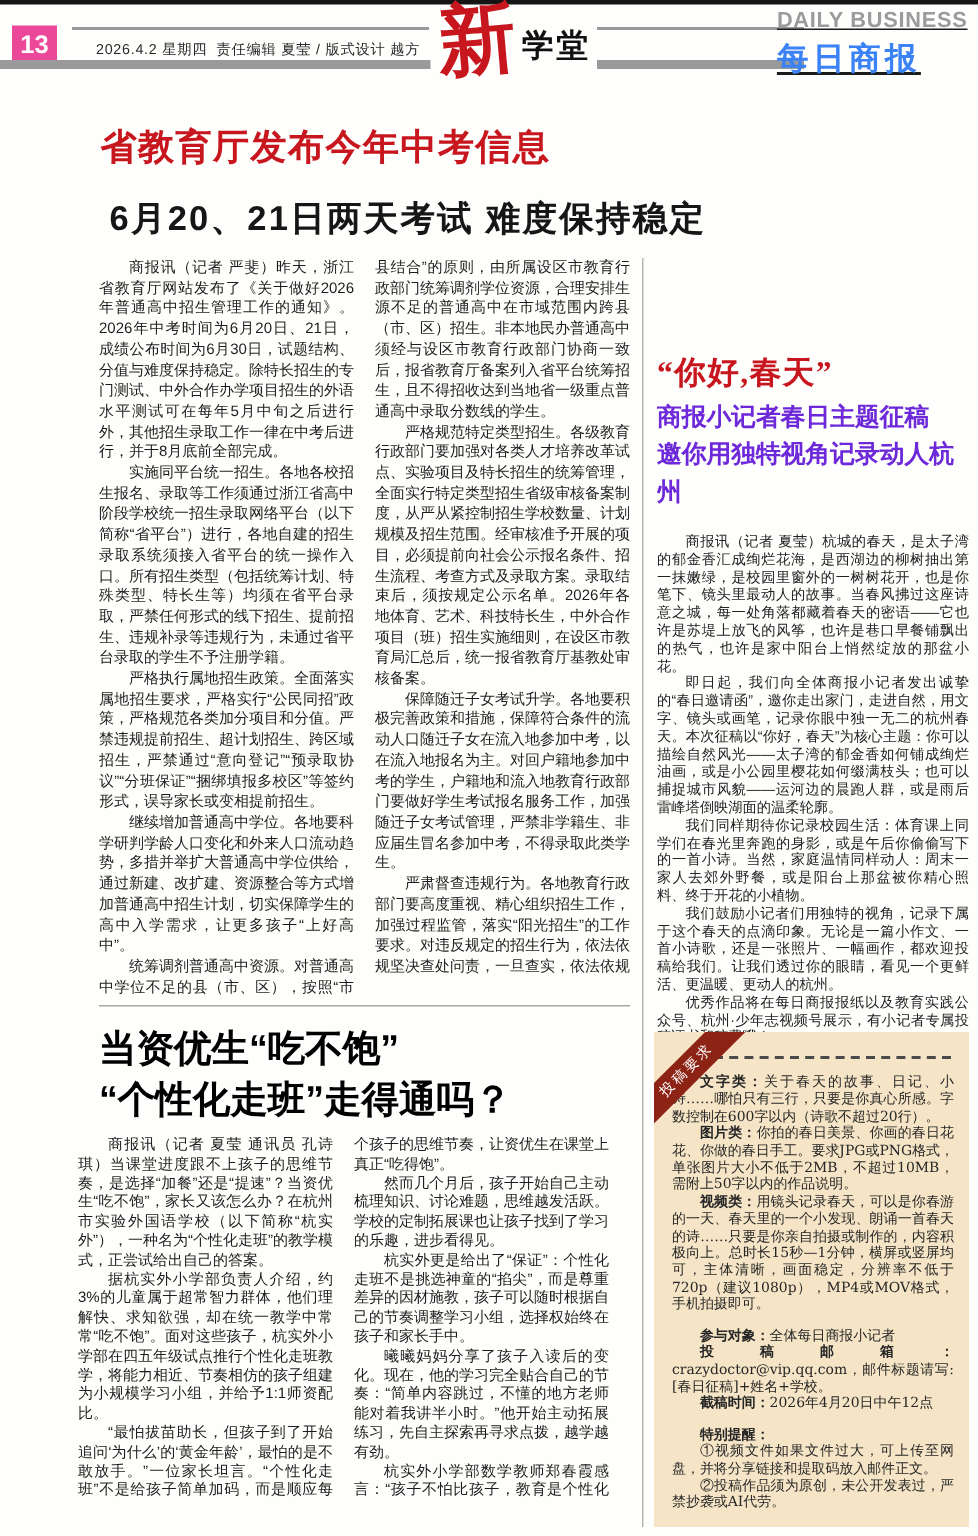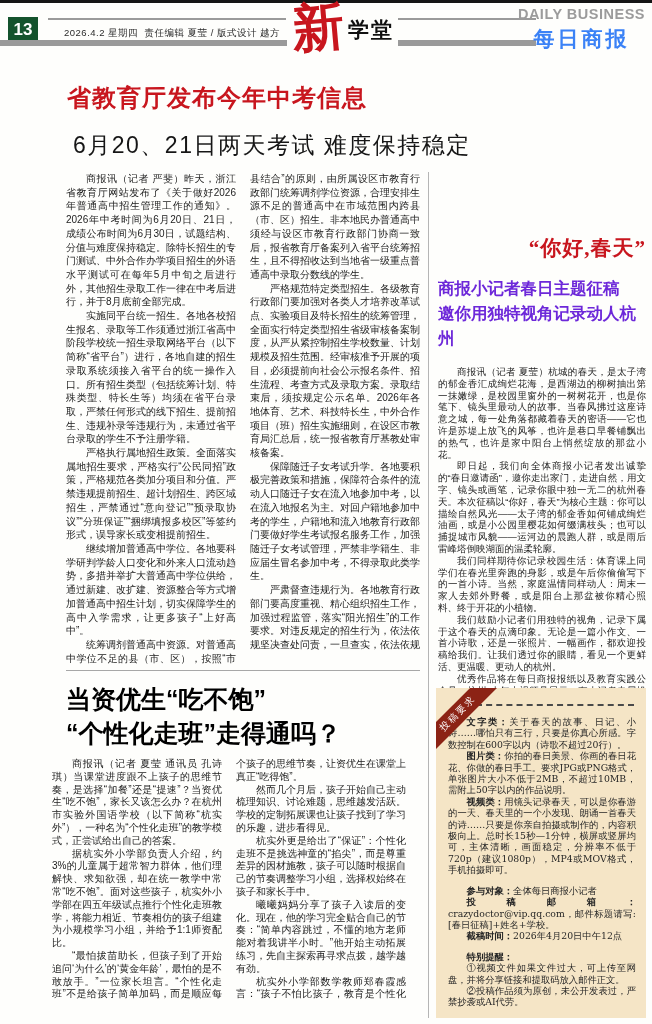--- a/index.html
+++ b/index.html
@@ -1,57 +1,57 @@
 <!DOCTYPE html>
 <html><head>
 <meta charset="utf-8">
 <style>
   html,body{margin:0;padding:0;}
   body{width:652px;height:1024px;position:relative;background:#fefefc;
        font-family:"Liberation Sans",sans-serif;color:#1c1c1c;overflow:hidden;}
 
   
   .topline{position:absolute;top:0;left:0;width:652px;height:3px;background:#151515;}
-  .pgnum{position:absolute;left:8px;top:17px;width:30px;height:26px;background:#14532d;
+  .pgnum{position:absolute;left:8px;top:17px;width:30px;height:26px;background:#ec4899;
          color:#fff;font-size:17px;font-weight:bold;display:flex;align-items:center;justify-content:center;}
   .dateline{position:absolute;left:64px;top:27px;font-size:9.5px;font-weight:normal;color:#2a2a2a;letter-spacing:.5px;}
   .thinrule-l{position:absolute;left:48px;top:18px;width:238px;height:2px;background:#9a9a9a;}
   .thickrule-l{position:absolute;left:0px;top:40px;width:287px;height:6px;background:#9a9a9a;}
   .thinrule-r{position:absolute;left:398px;top:18px;width:138px;height:2px;background:#9a9a9a;}
   .thickrule-r{position:absolute;left:398px;top:40px;width:138px;height:6px;background:#9a9a9a;}
   .logo{position:absolute;left:292px;top:2px;display:flex;align-items:flex-end;}
   .logo-xin{font-family:"DejaVu Serif",serif;font-size:52px;line-height:50px;font-weight:bold;
             color:#c8161e;transform:rotate(-5deg);display:inline-block;}
   .logo-sub{font-size:21px;font-weight:900;color:#111;margin:0 0 8px 4px;letter-spacing:2px;}
-  .masthead{position:absolute;right:7px;top:6px;text-align:center;}
+  .masthead{position:absolute;right:7px;top:6px;text-align:left;text-decoration:underline;}
   .mast-en{font-size:14.5px;font-weight:bold;color:#9b9b9b;letter-spacing:.5px;}
   .mast-cn{font-size:21px;font-weight:900;color:#3b82f6;letter-spacing:3px;margin-top:3px;}
 
   
   .headline{position:absolute;left:67px;top:82px;font-size:24px;font-weight:900;color:#c8161e;
             letter-spacing:1px;white-space:nowrap;}
-  .subhead{position:absolute;left:73px;top:130px;font-size:23px;font-weight:400;color:#161616;
+  .subhead{position:absolute;left:73px;top:130px;font-size:23px;font-weight:700;color:#161616;
            letter-spacing:1.5px;white-space:nowrap;text-align:center;}
   .main-body{position:absolute;left:66px;top:172px;width:354px;height:494px;overflow:hidden;
              column-count:2;column-gap:14px;font-size:10px;line-height:13.7px;text-align:justify;}
   .main-body p{margin:0;text-indent:2em;}
 
   .h-divider{position:absolute;left:66px;top:670px;width:354px;height:1px;background:#a7a7a7;}
   .v-divider{position:absolute;left:428px;top:172px;width:1px;height:846px;background:#b5b5b5;}
 
   
   .b-headline{position:absolute;left:66px;top:682px;font-size:25px;font-weight:900;color:#000;line-height:34px;}
   .b-body{position:absolute;left:52px;top:758px;width:354px;height:266px;overflow:hidden;
           column-count:2;column-gap:14px;font-size:10px;line-height:12.8px;text-align:justify;}
   .b-body p{margin:0;text-indent:2em;}
 
   
   .right-col{position:absolute;left:438px;top:234px;width:208px;}
   .kicker{font-size:21px;font-weight:700;color:#c8161e;font-family:"Liberation Serif",serif;
-          letter-spacing:1px;margin:0 0 14px 0;text-align:right;}
+          letter-spacing:1px;margin:0 0 4px 0;}
   .r-title{font-size:16.5px;font-weight:900;color:#6d28d9;line-height:25px;margin:0;}
   .r-body{margin-top:15px;height:332px;overflow:hidden;font-size:9.5px;line-height:11.8px;
           text-align:justify;color:#222;}
   .r-body p{margin:0;text-indent:2em;}
 
   
   .sub-box{position:absolute;left:436px;top:688px;width:210px;height:330px;background:#f5e5c6;
            box-sizing:border-box;padding:16px 10px 6px 12px;overflow:hidden;
            font-family:"DejaVu Serif",serif;color:#262626;}
   .ribbon{position:absolute;top:16px;left:-26px;width:96px;transform:rotate(-45deg);

